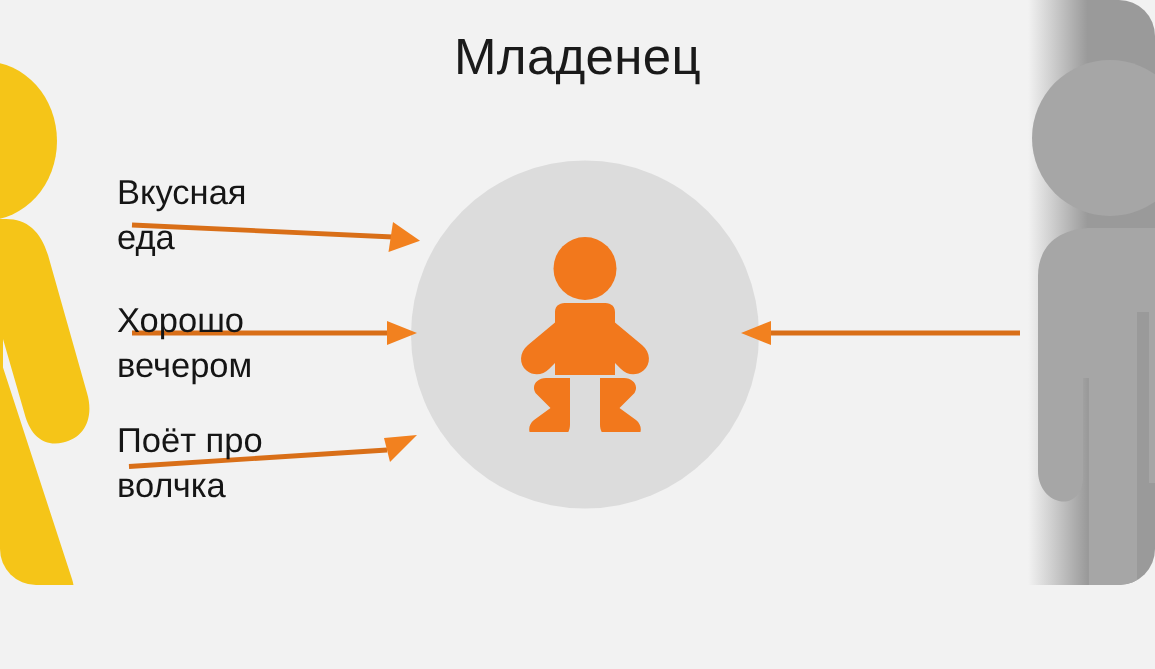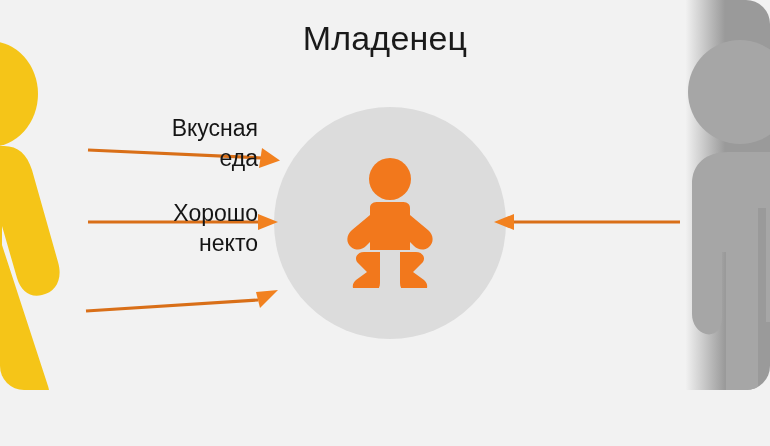--- a/index.html
+++ b/index.html
@@ -93,21 +93,21 @@
     height: 446px;
     pointer-events: none;
   }
 
   
   .label {
     position: absolute;
     color: #151515;
     font-size: 23px;
     line-height: 30px;
-    text-align: right;
+    text-align: left;
     white-space: pre-line;
   }
   .label-left  { width: 180px; left: 78px; }
   #label-food  { top: 113px; }
   #label-smell { top: 198px; }
   #label-song  { top: 278px; }
   #label-stranger {
     width: 190px;
     left: 520px;
     top: 157px;
@@ -232,16 +232,18 @@
 
     <g>
       <line x1="680" y1="222" x2="514" y2="222" stroke="#d96f18" stroke-width="3.2"></line>
       <polygon points="514,214 494,222 514,230" fill="#f2811f"></polygon>
     </g>
   </svg>
 
   <div class="label label-left" id="label-food">Вкусная
 еда</div>
   <div class="label label-left" id="label-smell">Хорошо
-некто</div>
+вечером</div>
+  <div class="label label-left" id="label-song">Поёт про
+волчка</div>
 
 
 </div>
 
 </body></html>

